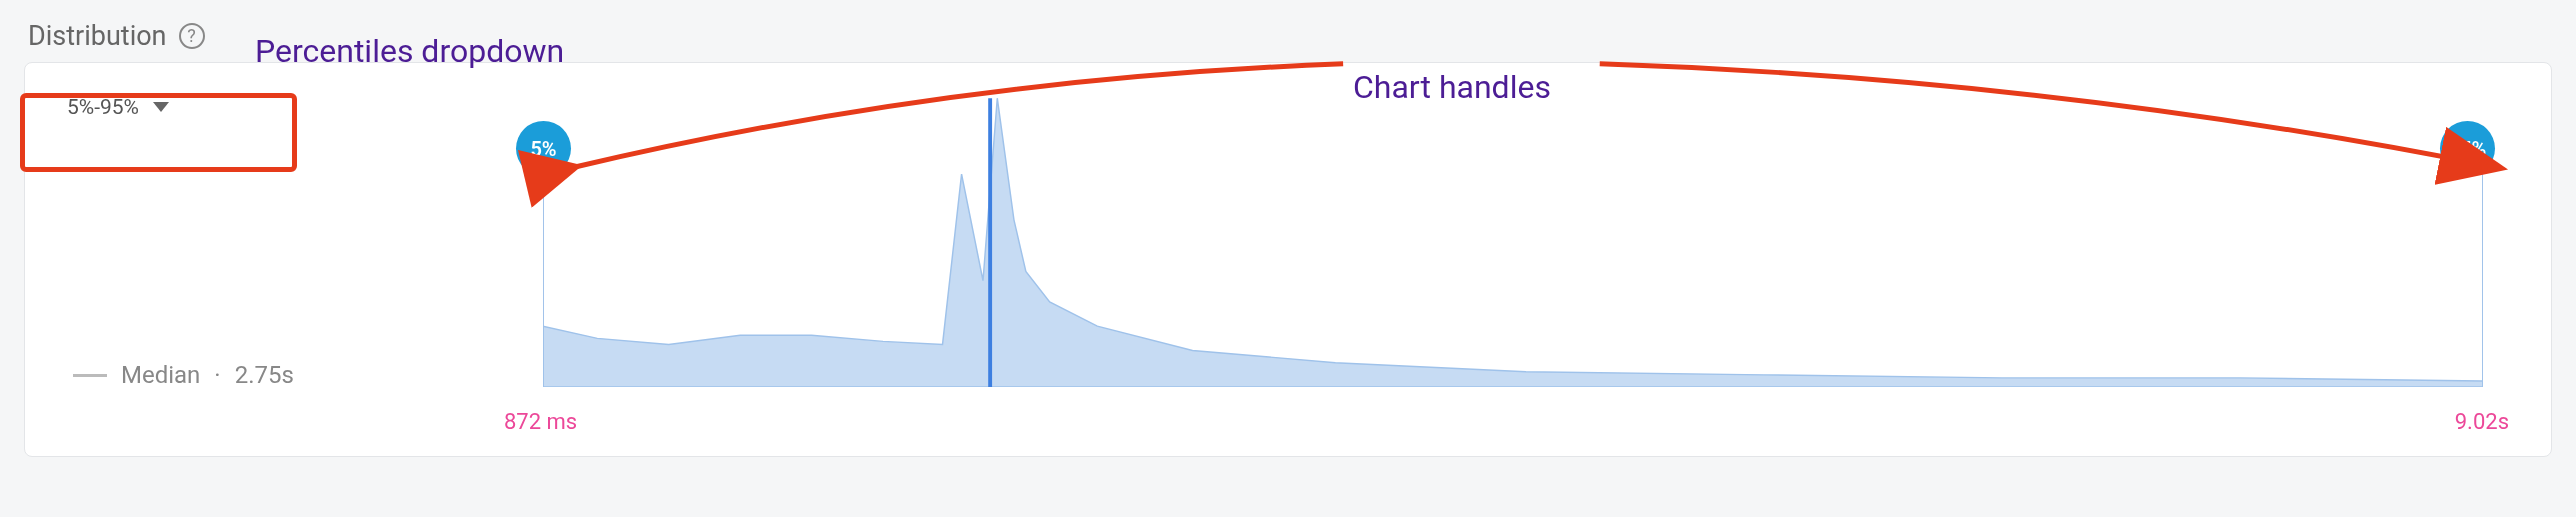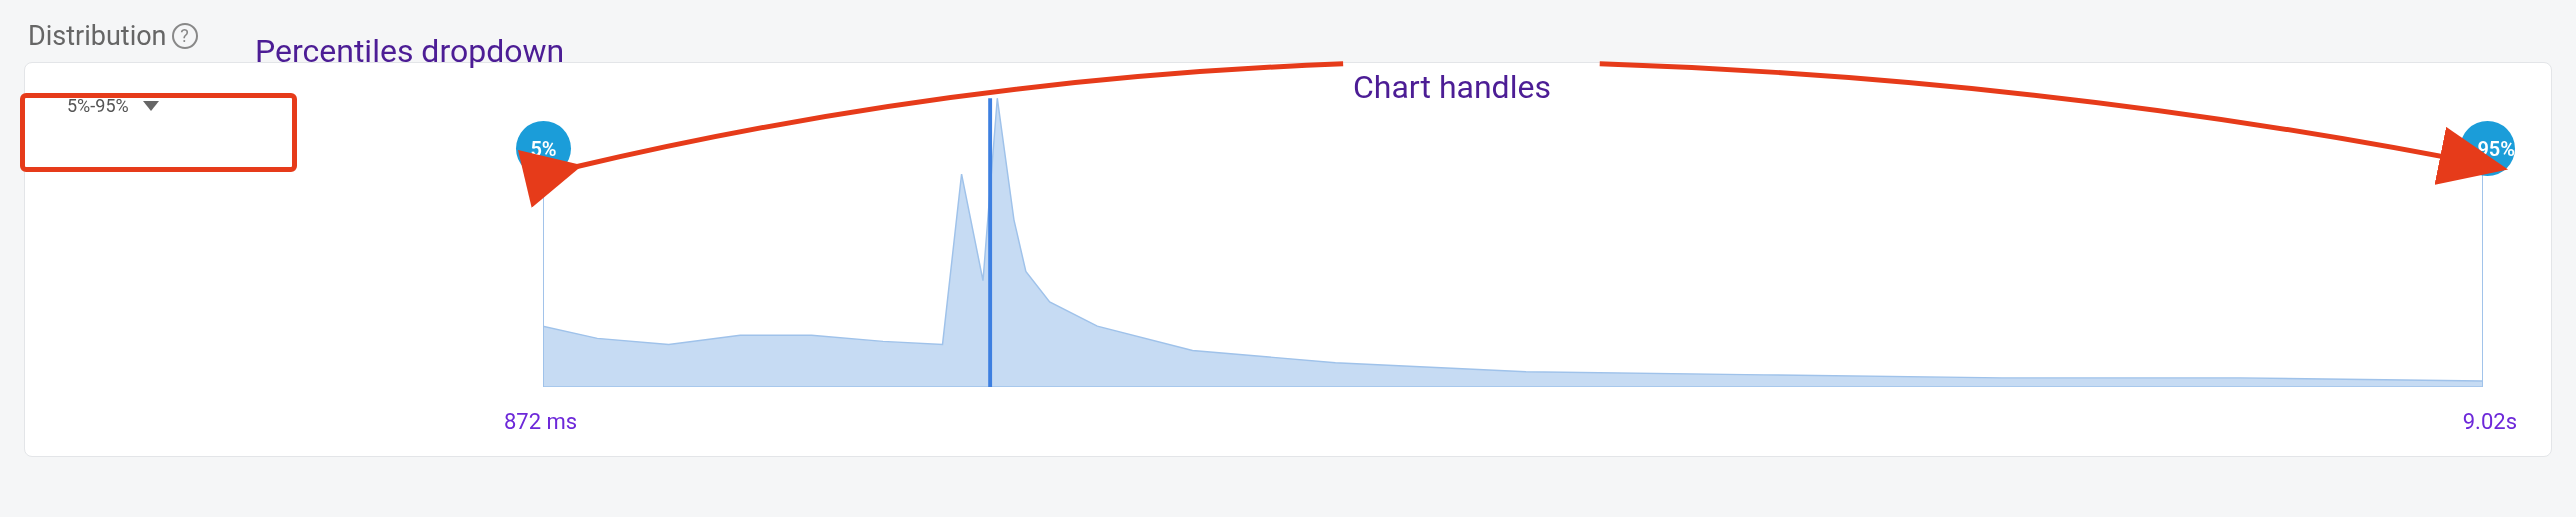--- a/index.html
+++ b/index.html
@@ -8,21 +8,21 @@
     background: #f5f6f7;
     width: 2576px;
     height: 518px;
     position: relative;
     overflow: hidden;
   }
   .panel-header {
     display: flex;
     align-items: center;
     padding: 20px 28px 10px 28px;
-    gap: 5px;
+    gap: 12px;
     color: #666;
     font-size: 27px;
   }
   .panel-title { font-weight: 400; }
   .help-icon {
     width: 26px; height: 26px;
     border: 2px solid #888;
     border-radius: 50%;
     display: inline-flex;
     align-items: center;
@@ -45,21 +45,21 @@
     width: 435px;
     display: flex;
     flex-direction: column;
     padding-top: 4px;
   }
   .dropdown {
     display: inline-flex;
     align-items: center;
     gap: 14px;
     color: #555;
-    font-size: 18px;
+    font-size: 21px;
     padding: 8px 18px;
     border-radius: 4px;
     width: max-content;
   }
   .dropdown-label { font-weight: 400; }
   .chevron {
     width: 0; height: 0;
     border-left: 8px solid transparent;
     border-right: 8px solid transparent;
     border-top: 10px solid #666;
@@ -111,29 +111,29 @@
     background: #1b9dd9;
     color: #fff;
     display: flex;
     align-items: center;
     justify-content: center;
     font-size: 20px;
     font-weight: 600;
     cursor: grab;
   }
   .handle-left  { left: 32px; }
-  .handle-right { right: 8px; justify-content: flex-end; }
+  .handle-right { right: 28px; }
   .axis-label {
     position: absolute;
     bottom: 12px;
-    color: #6d28d9;
+    color: #ec4899;
     font-size: 22px;
   }
   .axis-left  { left: 20px; }
-  .axis-right { right: 6px; }
+  .axis-right { right: 14px; }
 
   
   .anno {
     position: absolute;
     color: #4c1d95;
     font-size: 32px;
     font-weight: 400;
     pointer-events: none;
   }
   .anno-dropdown { left: 255px; top: 32px; }
@@ -153,20 +153,26 @@
 <div class="panel-header">
   <span class="panel-title">Distribution</span>
   <span class="help-icon">?</span>
 </div>
 
 <div class="card">
   <div class="left-col">
     <div class="dropdown">
       <span class="dropdown-label">5%-95%</span>
       <span class="chevron"></span>
+    </div>
+    <div class="median-row">
+      <span class="median-swatch"></span>
+      <span>Median</span>
+      <span>·</span>
+      <span>2.75s</span>
     </div>
   </div>
 
   <div class="chart-area">
     <svg class="svg-chart" viewBox="0 0 2000 320" preserveAspectRatio="none">
       <path id="density-path" fill="#c6dbf3" stroke="#9fc2ea" stroke-width="1.5" d="M 0 320 L 0 256 L 55.964653902798254 268.8 L 129.6023564064801 275.2 L 203.240058910162 265.6 L 276.8777614138439 265.6 L 350.5154639175257 272 L 411.88021600392733 275.2 L 431.5169366715759 96 L 453.6082474226805 208 L 468.3357879234168 16 L 485.5179185076093 144 L 497.79086892488954 198.4 L 522.3367697594502 230.39999999999998 L 571.4285714285716 256 L 669.612174766814 281.6 L 816.8875797741778 294.4 L 1013.2547864506629 304 L 1258.713794796269 307.2 L 1504.1728031418752 310.4 L 1749.6318114874816 310.4 L 2000 313.6 L 2000 320 Z"></path>
       <line id="median-line" stroke="#3d7fe0" stroke-width="4" x1="460.97201767304864" x2="460.97201767304864" y1="320" y2="16"></line>
       <line x1="0" y1="320" x2="0" y2="50" stroke="#9fc2ea" stroke-width="2"></line>
       <line x1="2000" y1="320" x2="2000" y2="50" stroke="#9fc2ea" stroke-width="2"></line>
     </svg>

